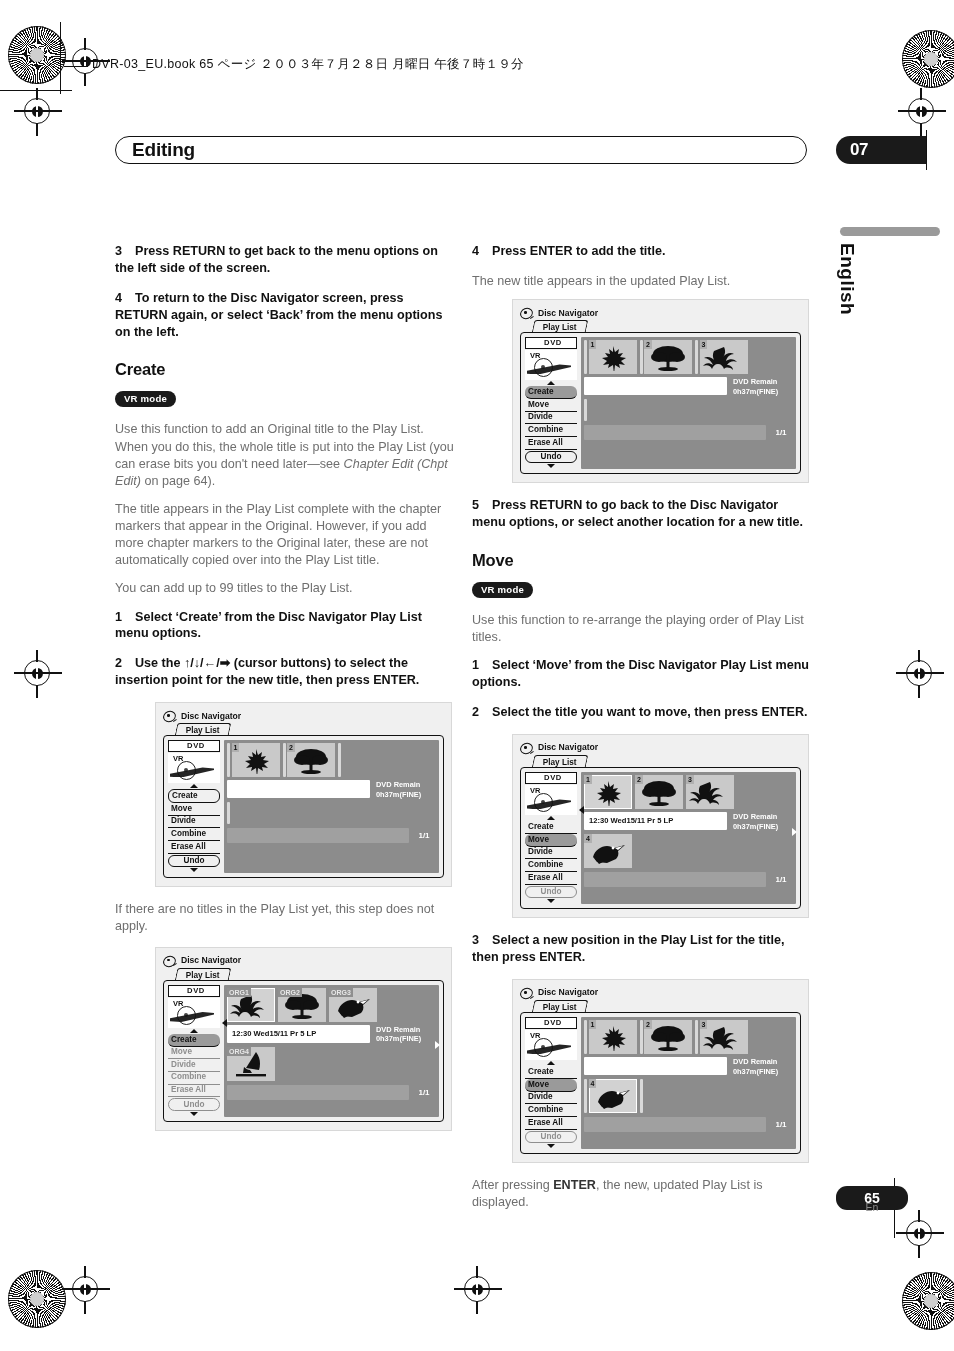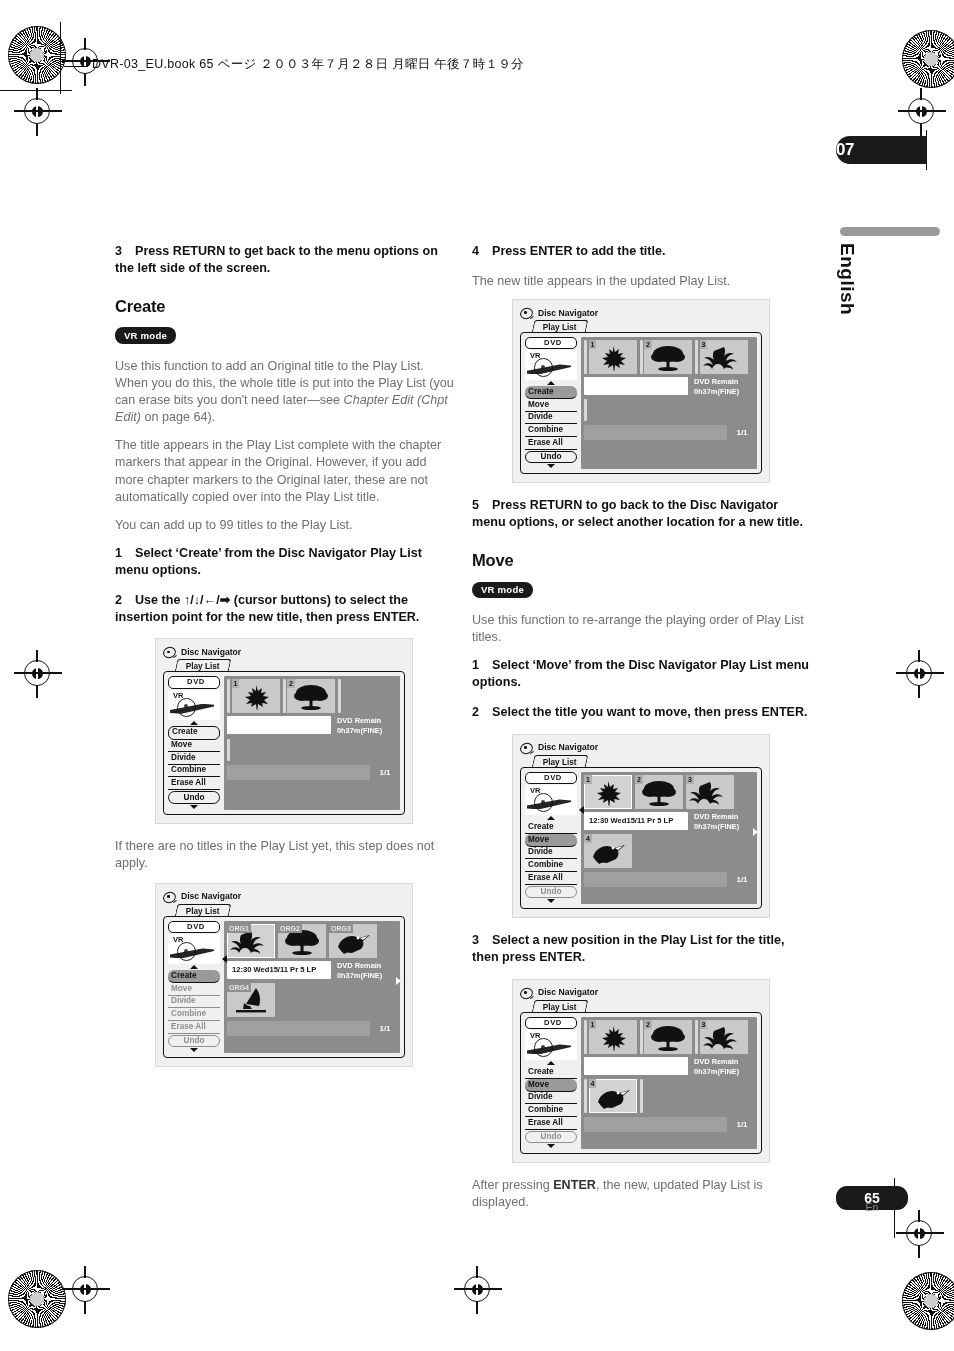--- a/index.html
+++ b/index.html
@@ -56,21 +56,21 @@
   }
   .title-bar .title-text {
     font-size:19px; font-weight:bold; color:#111; padding-left:16px; letter-spacing:-0.2px;
   }
   .chapter-badge {
     position:absolute; left:836px; top:136px; width:90px; height:28px;
     background:#1a1a1a; border-radius:14px 0 0 14px;
     display:flex; align-items:center; justify-content:flex-start;
   }
   .chapter-badge span {
-    color:#fff; font-size:17px; font-weight:bold; letter-spacing:-0.5px;
+    color:#fff; font-size:17px; font-weight:bold; padding-left:14px; letter-spacing:-0.5px;
   }
   .badge-tick { position:absolute; left:926px; top:130px; width:1px; height:40px; background:#111; }
 
   
   .side-bar-gray {
     position:absolute; left:840px; top:227px; width:100px; height:9px;
     background:#9a9a9a; border-radius:5px;
   }
   .side-lang {
     position:absolute; left:833px; top:243px; width:28px; height:110px;
@@ -103,21 +103,21 @@
     margin:20px 0 9px 0; letter-spacing:-0.2px;
   }
   .vr-badge {
     display:inline-block; background:#1a1a1a; color:#fff;
     font-size:9.6px; font-weight:bold; border-radius:8px;
     padding:2.5px 9px 3px 9px; margin-bottom:14px; letter-spacing:0.2px;
   }
 
   
   .screen {
-    position:relative; width:258px; height:auto; margin:6px 0 14px 40px;
+    position:relative; width:297px; height:auto; margin:6px 0 14px 40px;
     background:#f0f0f0; border:1px solid #d8d8d8; box-sizing:border-box;
     padding:6px 7px 8px 7px;
   }
   .screen-head { display:flex; align-items:center; gap:4px; height:13px; margin-bottom:1px; }
   .disc-icon {
     width:14px; height:11px; position:relative; flex:0 0 auto;
   }
   .disc-icon .d-ell {
     position:absolute; left:0; top:1px; width:11px; height:9px;
     border:1.3px solid #111; border-radius:50%;
@@ -147,21 +147,21 @@
 
   .screen-body {
     position:relative; border:1.2px solid #111; border-radius:4px;
     background:#f0f0f0; padding:4px; display:flex; gap:4px; min-height:106px;
     box-sizing:border-box;
   }
 
   
   .screen-menu { width:52px; flex:0 0 auto; position:relative; }
   .dvd-chip {
-    border:1.4px solid #111; border-radius:5px; background:#fff;
+    border:1.4px solid #111; border-radius:0; background:#fff;
     font-size:7.6px; font-weight:bold; text-align:center; letter-spacing:0.6px;
     padding:0px 0 1px 4px; color:#111; line-height:1.25;
   }
   .vr-disc {
     background:#fff; height:30px; position:relative; margin-top:1px;
     display:flex; align-items:center; justify-content:center; overflow:hidden;
   }
   .vr-disc .vr-text {
     position:absolute; left:5px; top:1px; font-size:7.5px; font-weight:bold; color:#111;
   }
@@ -299,36 +299,42 @@
     </div>
   <div class="reg-target" style="left:906px; top:1220px;">
       <div class="reg-dot"></div>
     </div>
   <div class="starburst" style="left:902px; top:1272px;"></div>
   <div class="crop-line" style="left:894px; top:1178px; width:1.4px; height:60px;"></div>
 
   <div class="runhead-rule"></div>
   <div class="runhead">DVR-03_EU.book  65 ページ  ２００３年７月２８日  月曜日  午後７時１９分</div>
 
+  <div class="title-bar">
+    <div class="title-text">Editing</div>
+  </div>
   <div class="chapter-badge">
     <span>07</span>
   </div>
   <div class="badge-tick"></div>
 
   <div class="side-bar-gray"></div>
   <div class="side-lang">
     <span>English</span>
   </div>
 
   <div class="col col-left">
 
     <p class="step">
       <span class="num">3</span><span>Press RETURN to get back to the menu options on the left side of the screen.</span>
     </p>
 
+    <p class="step">
+      <span class="num">4</span><span>To return to the Disc Navigator screen, press RETURN again, or select ‘Back’ from the menu options on the left.</span>
+    </p>
 
     <h2 class="section">Create</h2>
     <div><span class="vr-badge">VR mode</span></div>
 
     <p class="body-text"><span>Use this function to add an Original title to the Play List. When you do this, the whole title is put into the Play List (you can erase bits you don't need later—see </span><i>Chapter Edit (Chpt Edit)</i><span> on page 64).</span></p>
 
     <p class="body-text">The title appears in the Play List complete with the chapter markers that appear in the Original. However, if you add more chapter markers to the Original later, these are not automatically copied over into the Play List title.</p>
     <p class="body-text">You can add up to 99 titles to the Play List.</p>
 
     <p class="step">

